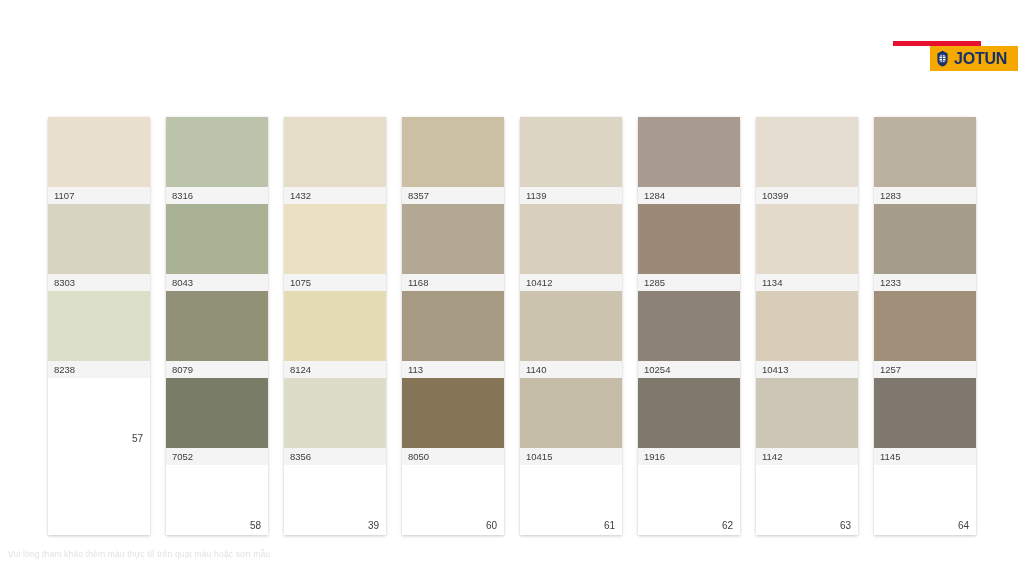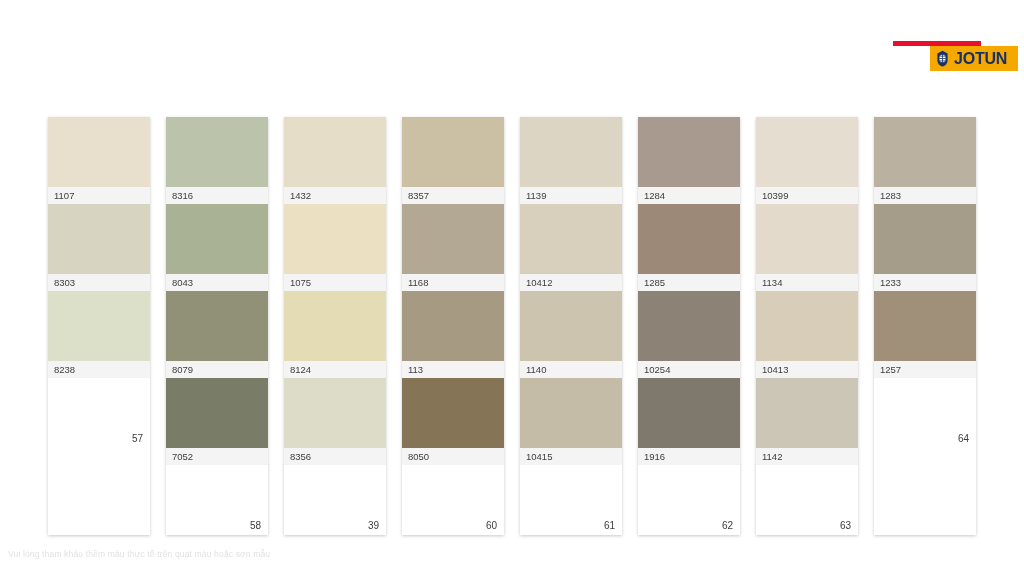--- a/index.html
+++ b/index.html
@@ -286,19 +286,23 @@
         <div class="swatch-label">1283</div>
       </div>
       <div class="swatch-block">
         <div class="swatch" style="background: rgb(165, 156, 138);"></div>
         <div class="swatch-label">1233</div>
       </div>
       <div class="swatch-block">
         <div class="swatch" style="background: rgb(160, 143, 121);"></div>
         <div class="swatch-label">1257</div>
       </div>
+      <div class="swatch-block">
+        <div class="swatch" style="background: rgb(126, 120, 111);"></div>
+        <div class="swatch-label">1145</div>
+      </div>
       <div class="card-footer">
         <div class="page-num">64</div>
       </div>
     </div>
   </div>
 
 <div class="footnote">Vui lòng tham khảo thêm màu thực tế trên quạt màu hoặc sơn mẫu</div>
 
 </body></html>

